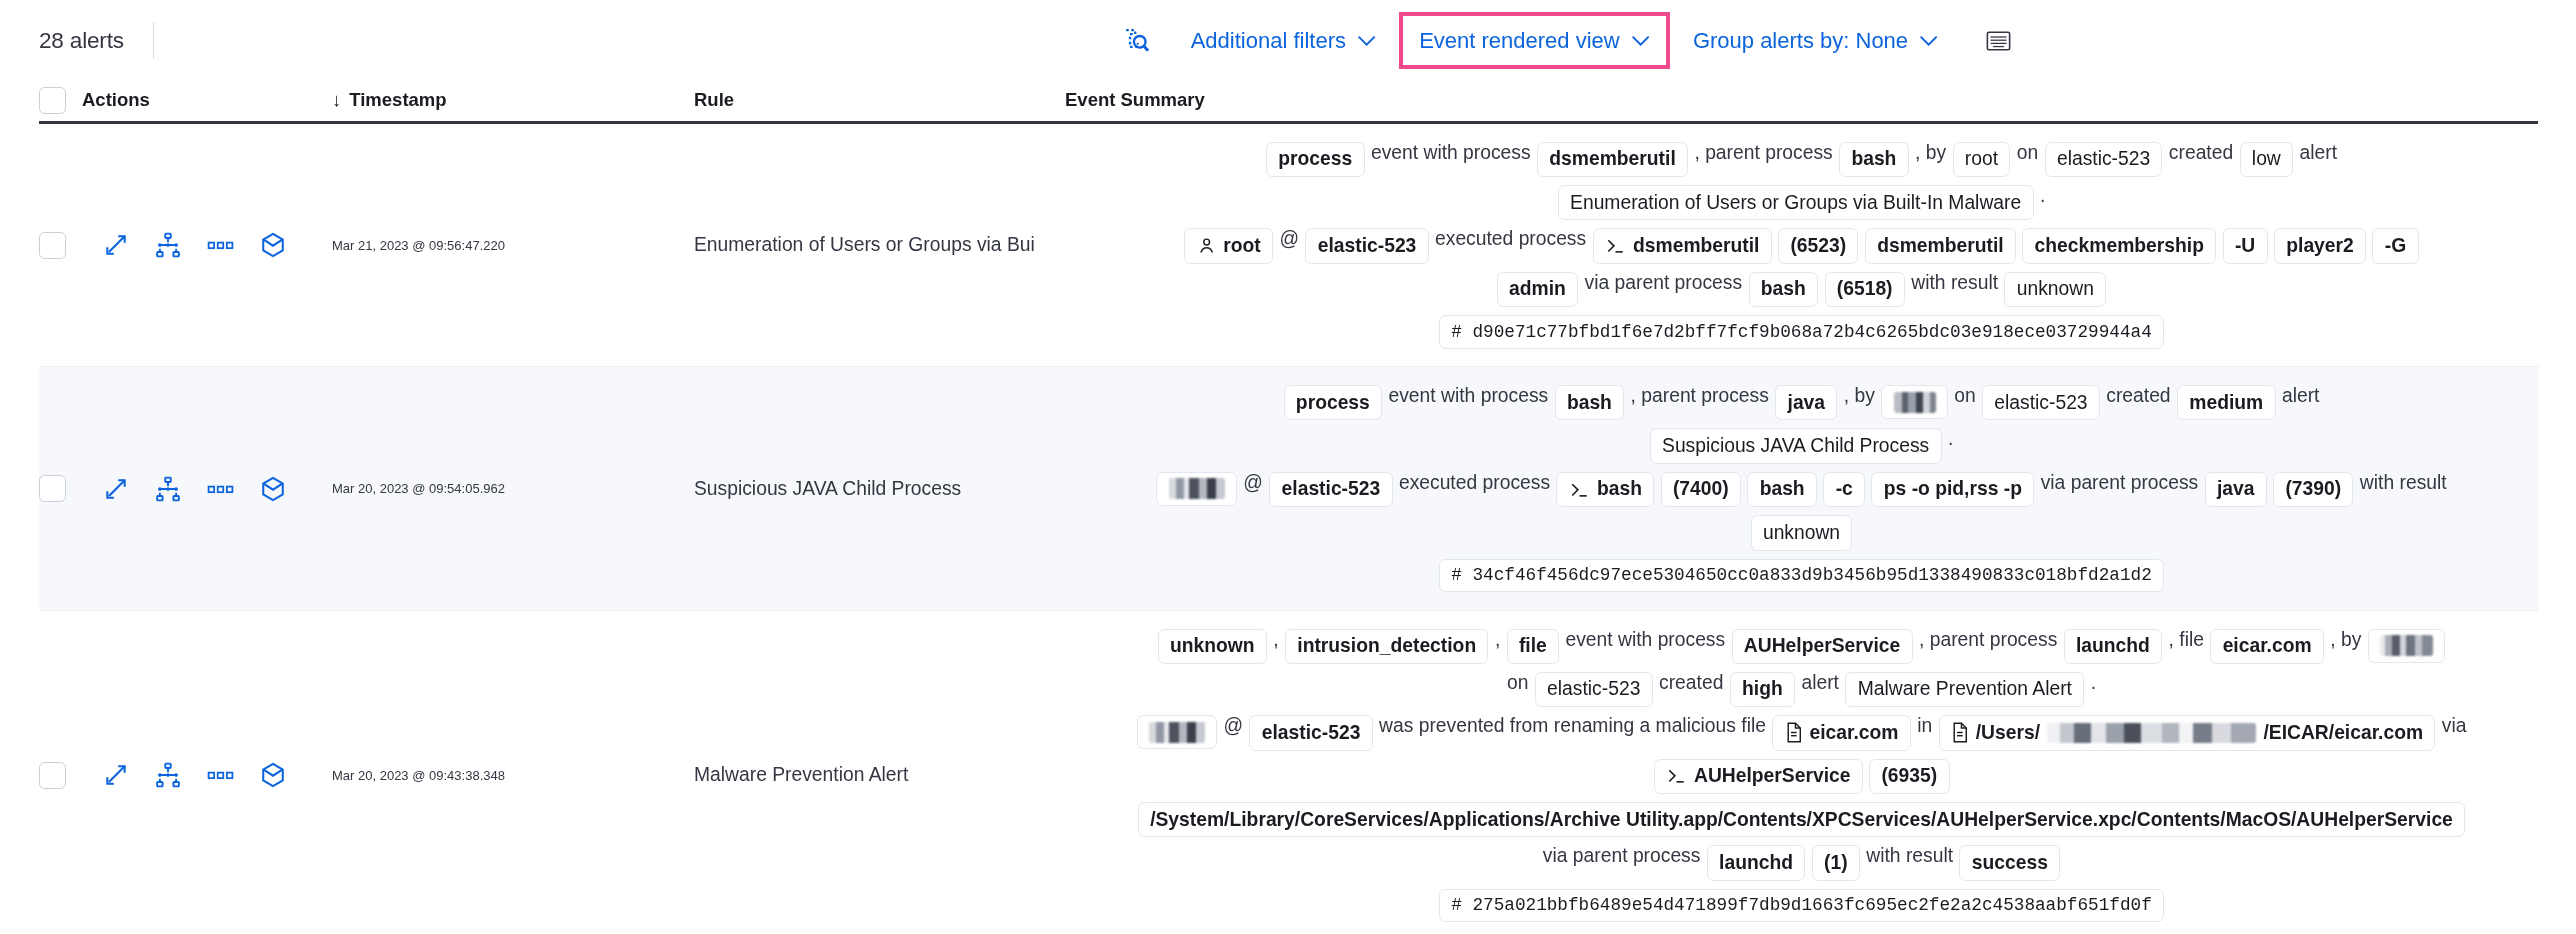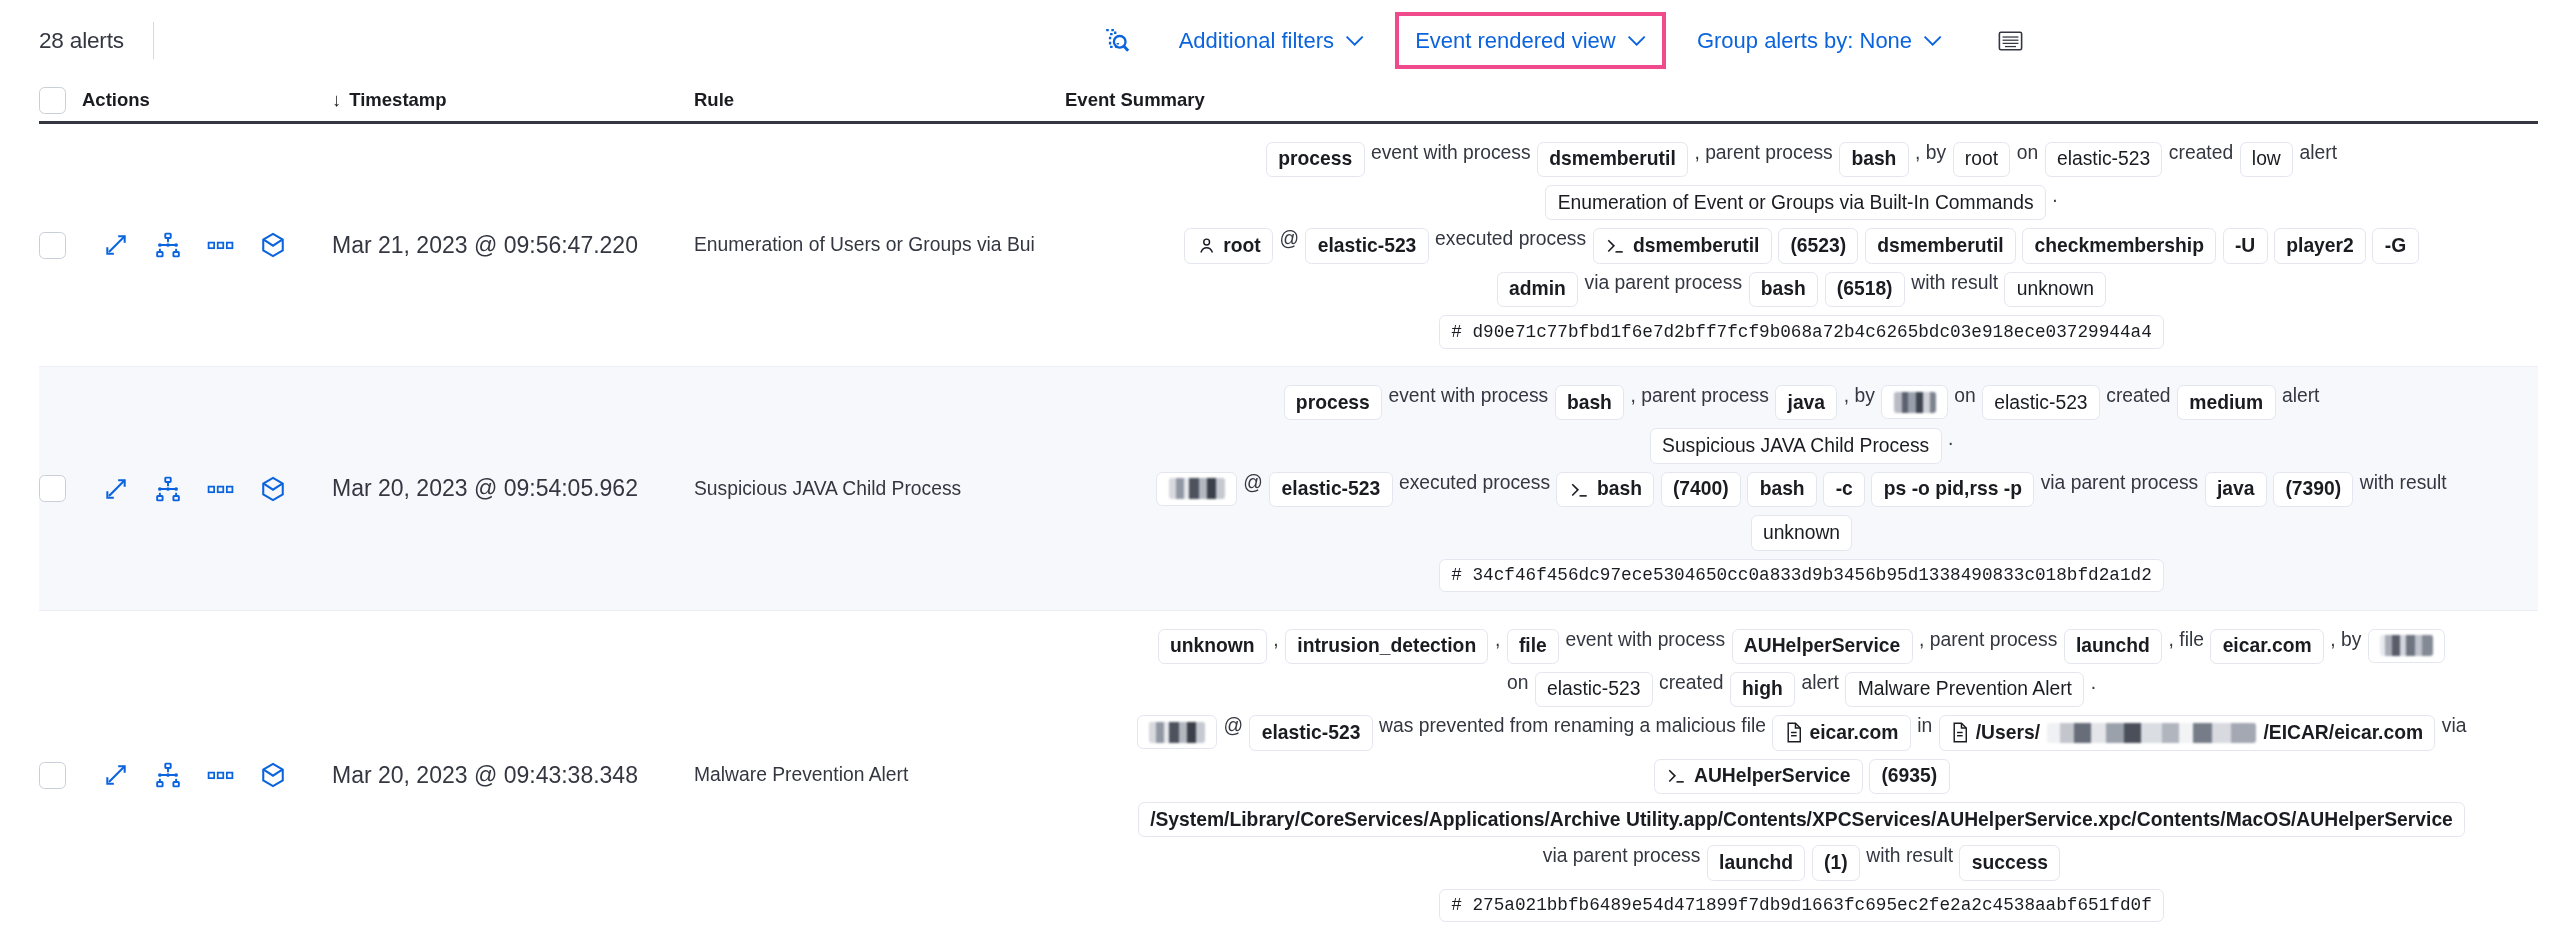--- a/index.html
+++ b/index.html
@@ -33,25 +33,25 @@
     color: #343741;
     letter-spacing: -0.2px;
   }
   .vdivider {
     width: 1.6px; height: 37px;
     background: #d3dae6;
     margin-left: 29px;
   }
   .toolbar-right {
     position: absolute;
-    right: 20px; top: 0;
+    right: 32px; top: 0;
     height: 81px;
     display: flex;
     align-items: center;
-    gap: 16px;
+    gap: 8px;
   }
   .tb-icon-btn {
     width: 37px; height: 37px;
     display: flex; align-items: center; justify-content: center;
     color: #0b64dd;
     margin-right: 16px;
   }
   .tb-link {
     display: flex; align-items: center;
     font-size: 22px;
@@ -122,21 +122,21 @@
 
   .row .col-check { align-self: center; }
   .actions-cell {
     display: flex;
     align-items: center;
     gap: 26px;
     color: #0b64dd;
     padding-left: 21px;
   }
   .cell-text {
-    font-size: 23px;
+    font-size: 13px;
     color: #343741;
   }
   .rule-cell { font-size: 19.3px; color: #343741; padding-right: 8px; }
 
   
   .summary {
     display: flex;
     flex-direction: column;
     align-items: center;
     gap: 8px;
@@ -342,21 +342,21 @@
                 <span>elastic-523</span>
               </span>
               <span class="stext">created</span>
               <span class="pill">
                 <span>low</span>
               </span>
               <span class="stext">alert</span>
             </div>
             <div class="sline">
               <span class="pill">
-                <span>Enumeration of Event or Groups via Built-In Commands</span>
+                <span>Enumeration of Users or Groups via Built-In Malware</span>
               </span>
               <span class="stext">.</span>
             </div>
             <div class="sline">
               <span class="pill bold">
                 <span class="icon-inline">
                   <svg width="19.3" height="19.3" viewBox="0 0 24 24" fill="none" stroke="#1a1c21" stroke-width="1.8">
                     <circle cx="12" cy="7.5" r="3.6"></circle>
                     <path d="M4.8 20.5c1.4-4 4.2-6 7.2-6s5.8 2 7.2 6"></path>
                   </svg>

